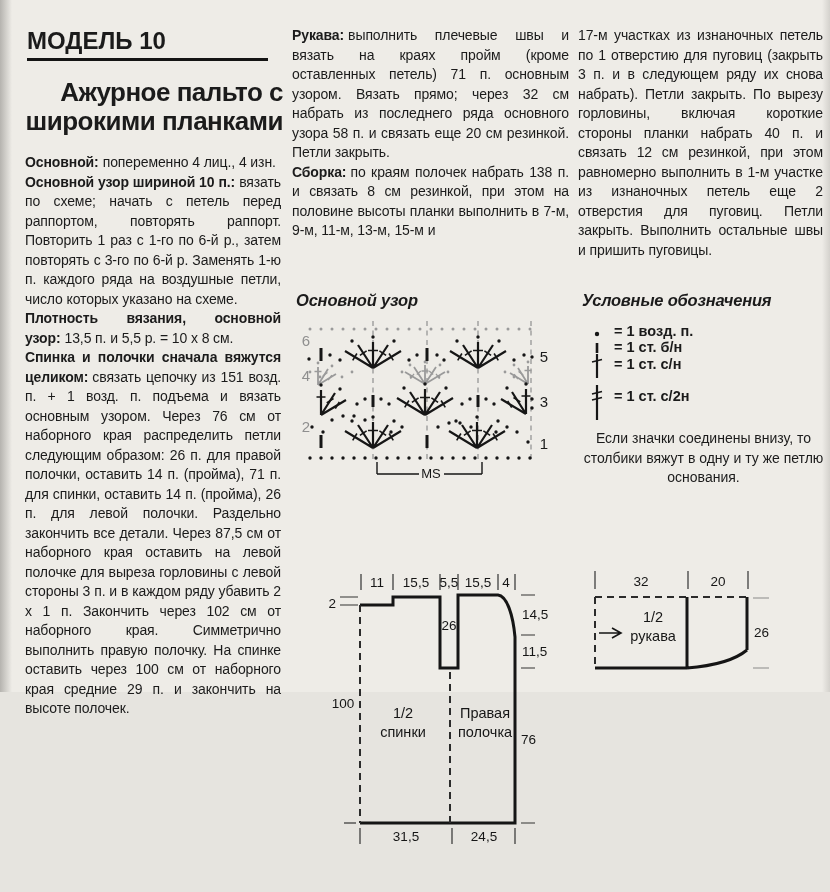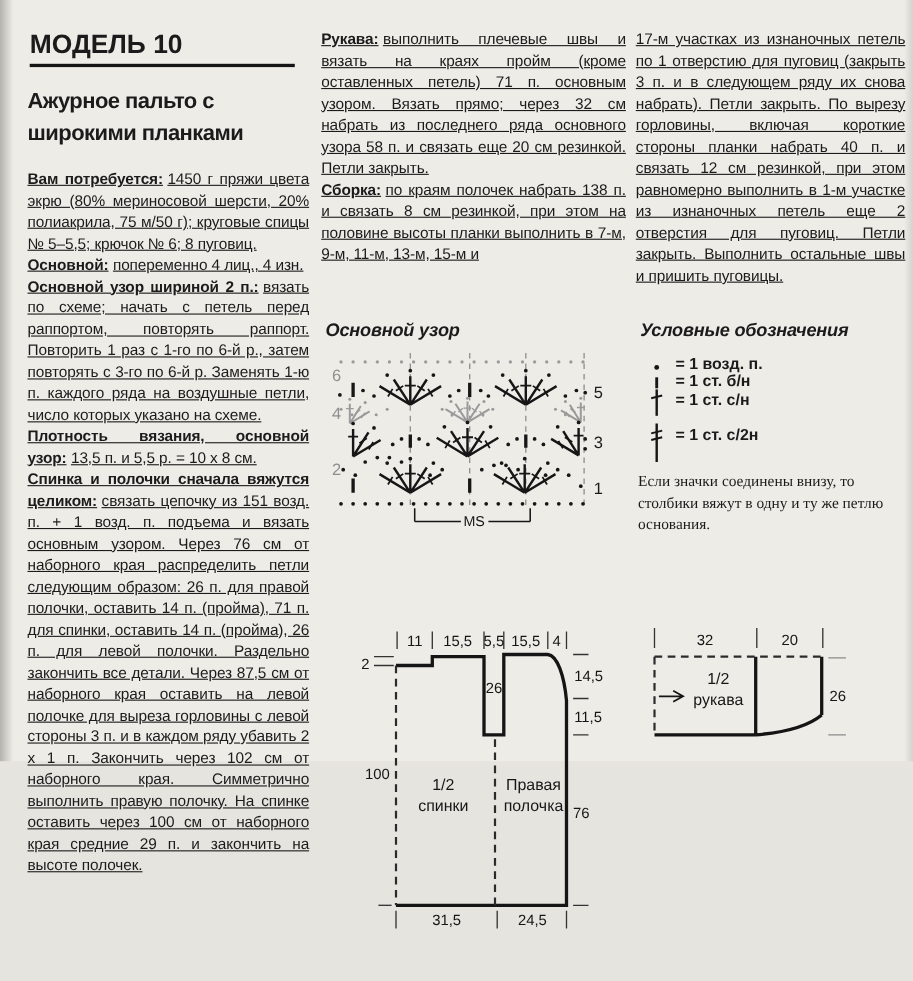--- a/index.html
+++ b/index.html
@@ -4,61 +4,60 @@
 <style>
   html,body{margin:0;padding:0;}
   body{width:830px;height:892px;overflow:hidden;background:#e6e4df;
        font-family:"Liberation Sans",sans-serif;color:#1b1b1b;}
   .page{position:absolute;left:0;top:0;width:830px;height:692px;background:#eeece7;}
   .edge-l{position:absolute;left:0;top:0;width:12px;height:100%;
           background:linear-gradient(90deg,rgba(50,48,45,.30),rgba(50,48,45,0));}
   .edge-r{position:absolute;right:0;top:0;width:8px;height:100%;
           background:linear-gradient(270deg,rgba(50,48,45,.14),rgba(50,48,45,0));}
   .col{position:absolute;text-align:justify;font-size:14px;line-height:19.5px;letter-spacing:-0.1px;}
-  .col p{margin:0;text-decoration:underline;}
+  .col p{margin:0;}
   .col .lbl{font-weight:700;margin-right:4px;}
   .col1{left:25px;top:153px;width:256px;}
   .col2{left:292px;top:26px;width:277px;}
   .col3{left:578px;top:26px;width:245px;}
   .model-h{position:absolute;left:27px;top:27px;width:256px;margin:0;
            font-size:24px;font-weight:700;letter-spacing:0;}
   .rule{position:absolute;left:27px;top:58px;width:241px;height:2.5px;background:#141414;}
   .title-h{position:absolute;left:25px;top:78px;width:258px;margin:0;
-           font-size:20px;line-height:28.5px;font-weight:700;letter-spacing:-0.5px;}
+           font-size:26px;line-height:28.5px;font-weight:700;letter-spacing:-0.5px;text-align:right;}
   .sec-h{position:absolute;margin:0;font-size:16.5px;font-weight:700;font-style:italic;letter-spacing:-0.2px;}
   .h-pattern{left:296px;top:291px;}
   .h-legend{left:582px;top:291px;text-align:center;}
   .legend{position:absolute;left:584px;top:322px;width:240px;}
   .leg-text{position:absolute;left:30px;font-size:14.5px;line-height:17px;white-space:nowrap;font-weight:bold;}
   .leg-sym{position:absolute;}
   .note{position:absolute;left:580px;top:429px;width:247px;
-        font-size:14px;line-height:19.5px;text-align:left;font-family:Liberation Serif, serif;}
+        font-size:14px;line-height:19.5px;text-align:center;}
   svg{position:absolute;overflow:visible;}
   svg text{font-family:"Liberation Sans",sans-serif;fill:#161616;}
   .num{font-size:13.5px;}
   .dlab{font-size:14.5px;}
   .rown-l{font-size:15px;fill:#8f8f8f;}
   .rown-r{font-size:15px;fill:#1b1b1b;}
   .ms{font-size:13px;}
 </style>
 </head>
 <body>
 
 <div class="page">
   <div class="edge-l"></div>
   <div class="edge-r"></div>
 
   <h1 class="model-h">МОДЕЛЬ 10</h1>
   <div class="rule"></div>
   <h2 class="title-h">Ажурное пальто с широкими планками</h2>
 
   <section class="col col1">
-    <p><b class="lbl">Вам потребуется:</b><span>1450 г пряжи цвета экрю (80% мериносовой шерсти, 20% полиакрила, 75 м/50 г); круговые спицы № 5–5,5; крючок № 6; 8 пуговиц.</span></p>
     <p><b class="lbl">Основной:</b><span>попеременно 4 лиц., 4 изн.</span></p>
-    <p><b class="lbl">Основной узор шириной 2 п.:</b><span>вязать по схеме; начать с петель перед раппортом, повторять раппорт. Повторить 1 раз с 1-го по 6-й р., затем повторять с 3-го по 6-й р. Заменять 1-ю п. каждого ряда на воздушные петли, число которых указано на схеме.</span></p>
+    <p><b class="lbl">Основной узор шириной 10 п.:</b><span>вязать по схеме; начать с петель перед раппортом, повторять раппорт. Повторить 1 раз с 1-го по 6-й р., затем повторять с 3-го по 6-й р. Заменять 1-ю п. каждого ряда на воздушные петли, число которых указано на схеме.</span></p>
     <p><b class="lbl">Плотность вязания, основной узор:</b><span>13,5 п. и 5,5 р. = 10 х 8 см.</span></p>
     <p><b class="lbl">Спинка и полочки сначала вяжутся целиком:</b><span>связать цепочку из 151 возд. п. + 1 возд. п. подъема и вязать основным узором. Через 76 см от наборного края распределить петли следующим образом: 26 п. для правой полочки, оставить 14 п. (пройма), 71 п. для спинки, оставить 14 п. (пройма), 26 п. для левой полочки. Раздельно закончить все детали. Через 87,5 см от наборного края оставить на левой полочке для выреза горловины с левой стороны 3 п. и в каждом ряду убавить 2 х 1 п. Закончить через 102 см от наборного края. Симметрично выполнить правую полочку. На спинке оставить через 100 см от наборного края средние 29 п. и закончить на высоте полочек.</span></p>
   </section>
 
   <section class="col col2">
     <p><b class="lbl">Рукава:</b><span>выполнить плечевые швы и вязать на краях пройм (кроме оставленных петель) 71 п. основным узором. Вязать прямо; через 32 см набрать из последнего ряда основного узора 58 п. и связать еще 20 см резинкой. Петли закрыть.</span></p>
     <p><b class="lbl">Сборка:</b><span>по краям полочек набрать 138 п. и связать 8 см резинкой, при этом на половине высоты планки выполнить в 7-м, 9-м, 11-м, 13-м, 15-м и</span></p>
   </section>
 
   <section class="col col3">

